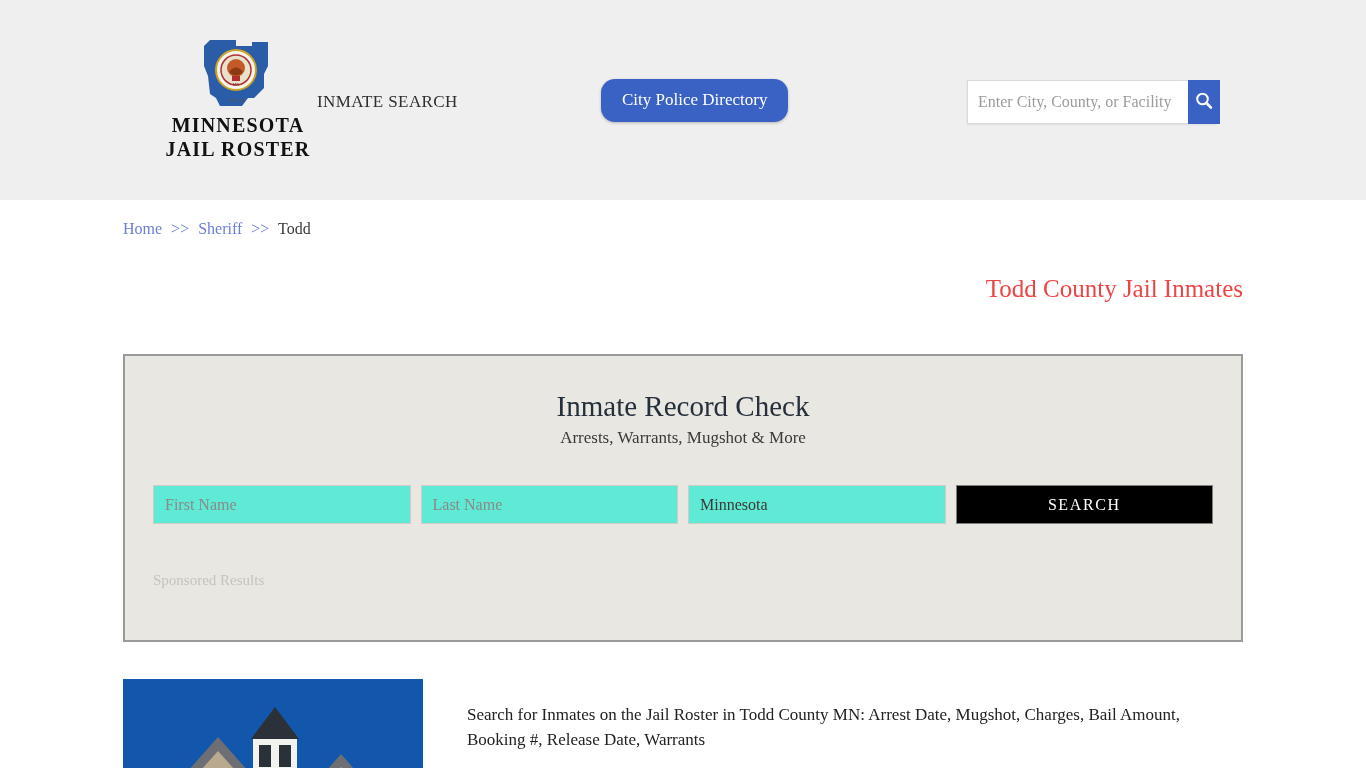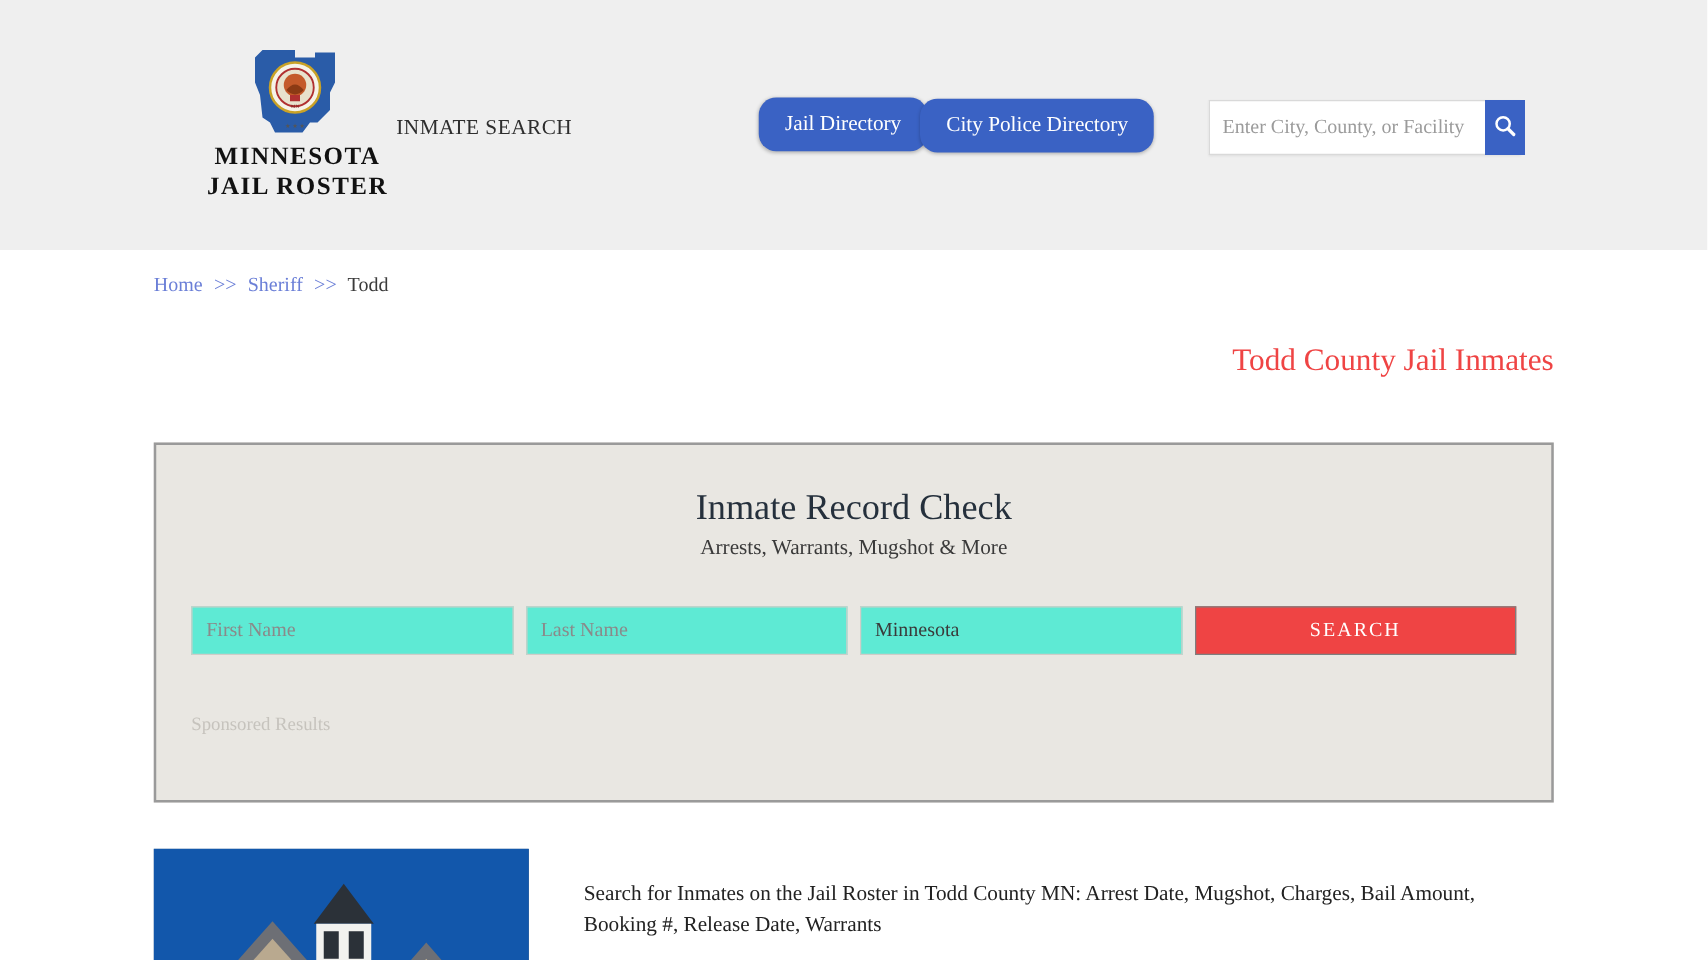--- a/index.html
+++ b/index.html
@@ -205,21 +205,21 @@
   .f-state { width: 258px; -webkit-appearance: none; appearance: none;
              background-image:
                linear-gradient(45deg, transparent 50%, #222 50%),
                linear-gradient(135deg, #222 50%, transparent 50%);
              background-position: calc(100% - 19px) 17px, calc(100% - 13px) 17px;
              background-size: 6px 6px, 6px 6px;
              background-repeat: no-repeat; }
   .f-search {
     width: 258px;
     height: 39px;
-    background: #ef4444;
+    background: #000000;
     color: #ffffff;
     border: 1px solid #7e7e7e;
     font-size: 16px;
     letter-spacing: 1.6px;
     cursor: pointer;
     font-family: "Liberation Serif", serif;
   }
   .sponsored-note {
     margin-top: 48px;
     font-size: 15px;
@@ -281,21 +281,20 @@
       </div>
       <div class="logo-text">
         <span class="l1">MINNESOTA</span>
         <span class="l2">JAIL ROSTER</span>
       </div>
     </div>
 
     <div class="inmate-search-label">INMATE SEARCH</div>
 
     <nav class="nav-pills">
-      <div class="pill">Jail Directory</div>
       <div class="pill second">City Police Directory</div>
     </nav>
 
     <div class="header-search">
       <input type="text" placeholder="Enter City, County, or Facility" style="">
       <button class="go">
         <span>
           <svg width="20" height="20" viewBox="0 0 20 20">
             <circle cx="8.5" cy="8" r="5.3" fill="none" stroke="#ffffff" stroke-width="2"></circle>
             <line x1="12.4" y1="12" x2="17" y2="16.6" stroke="#ffffff" stroke-width="2.6" stroke-linecap="round"></line>

